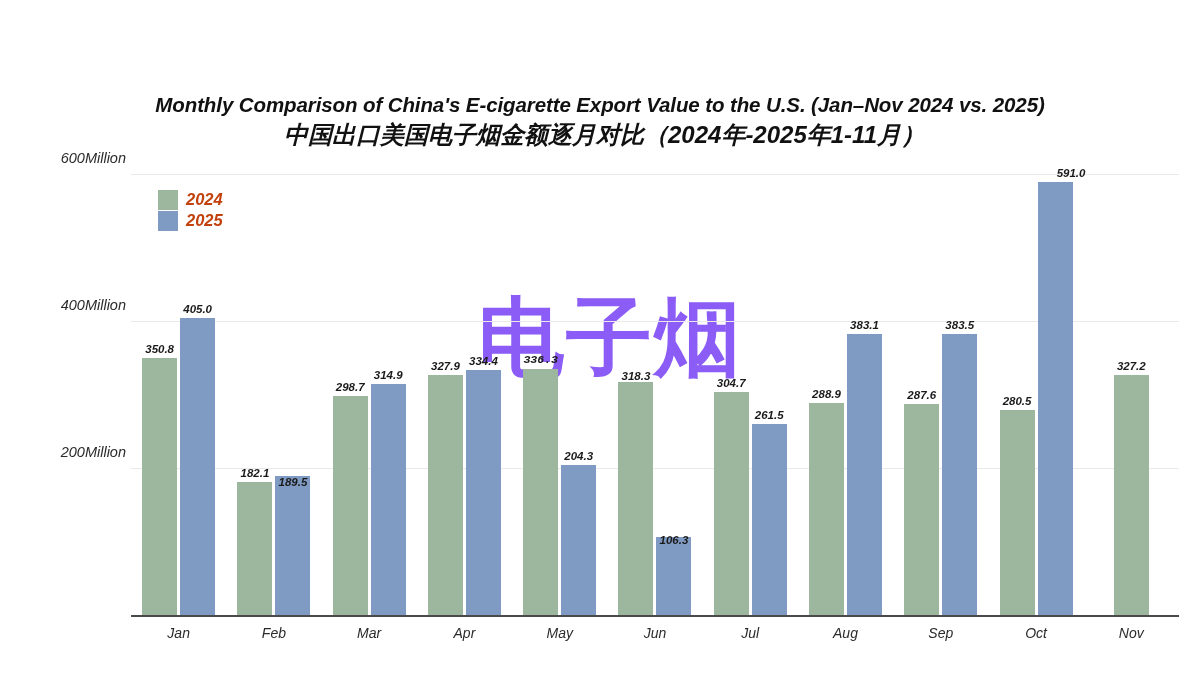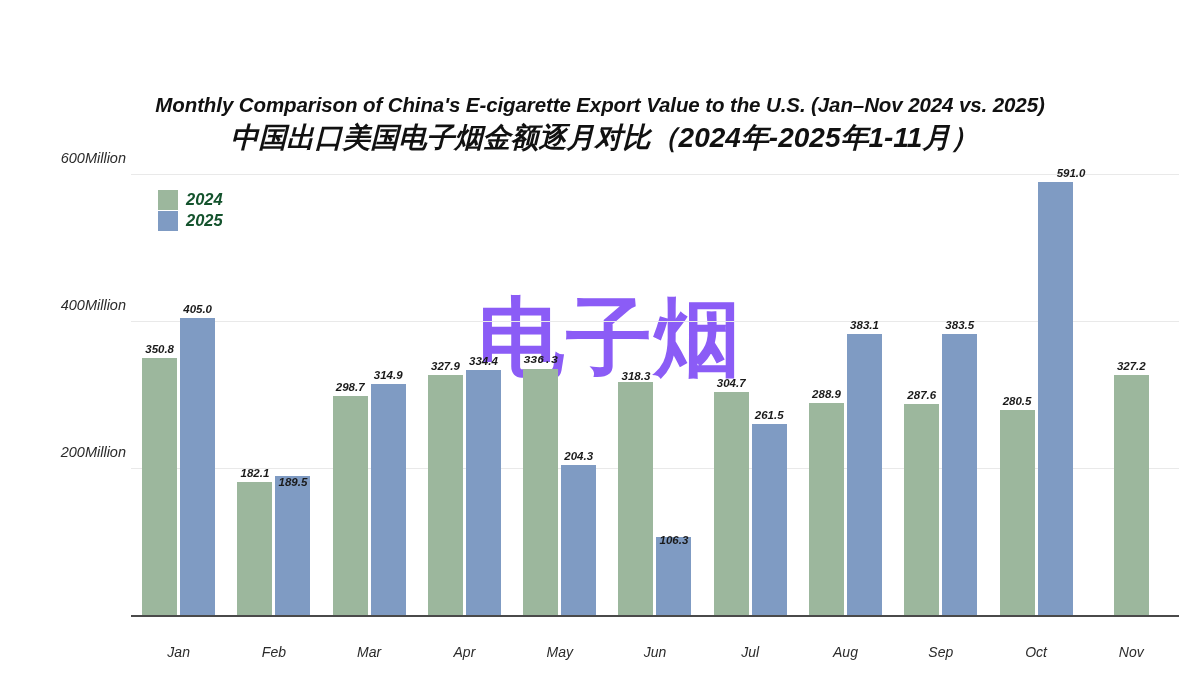--- a/index.html
+++ b/index.html
@@ -29,21 +29,21 @@
   #chart-title {
     font-size: 20.5px;
     font-style: italic;
     font-weight: bold;
     color: #111111;
     letter-spacing: -0.1px;
     line-height: 1.28;
     white-space: nowrap;
   }
   #chart-subtitle {
-    font-size: 28px;
+    font-size: 24px;
     font-style: italic;
     font-weight: bold;
     color: #111111;
     line-height: 1.45;
     white-space: nowrap;
     margin-left: 9px;
   }
 
   
   #watermark {
@@ -144,21 +144,20 @@
 
   
   #xaxis {
     position: absolute;
     left: 131px;
     top: 621px;
     width: 1048px;
     height: 30px;
     display: flex;
     z-index: 1;
-    margin-top: 19px;
   }
   .xtick {
     flex: 1 1 0;
     text-align: center;
     font-size: 14px;
     font-style: italic;
     color: #2b2b2b;
     padding-top: 4px;
   }
 
@@ -178,21 +177,21 @@
     width: 20px;
     height: 20px;
   }
   .legend-swatch.y2024 { background: #9cb79d; }
   .legend-swatch.y2025 { background: #7f9bc3; }
   .legend-label {
     margin-left: 8px;
     font-size: 16.5px;
     font-style: italic;
     font-weight: bold;
-    color: #14532d;
+    color: #c2410c;
   }
 </style>
 </head>
 <body>
 
 <div id="chart-root">
 
   <div id="title-block">
     <div id="chart-title">Monthly Comparison of China's E-cigarette Export Value to the U.S. (Jan–Nov 2024 vs. 2025)</div>
     <div id="chart-subtitle">中国出口美国电子烟金额逐月对比（2024年-2025年1-11月）</div>

